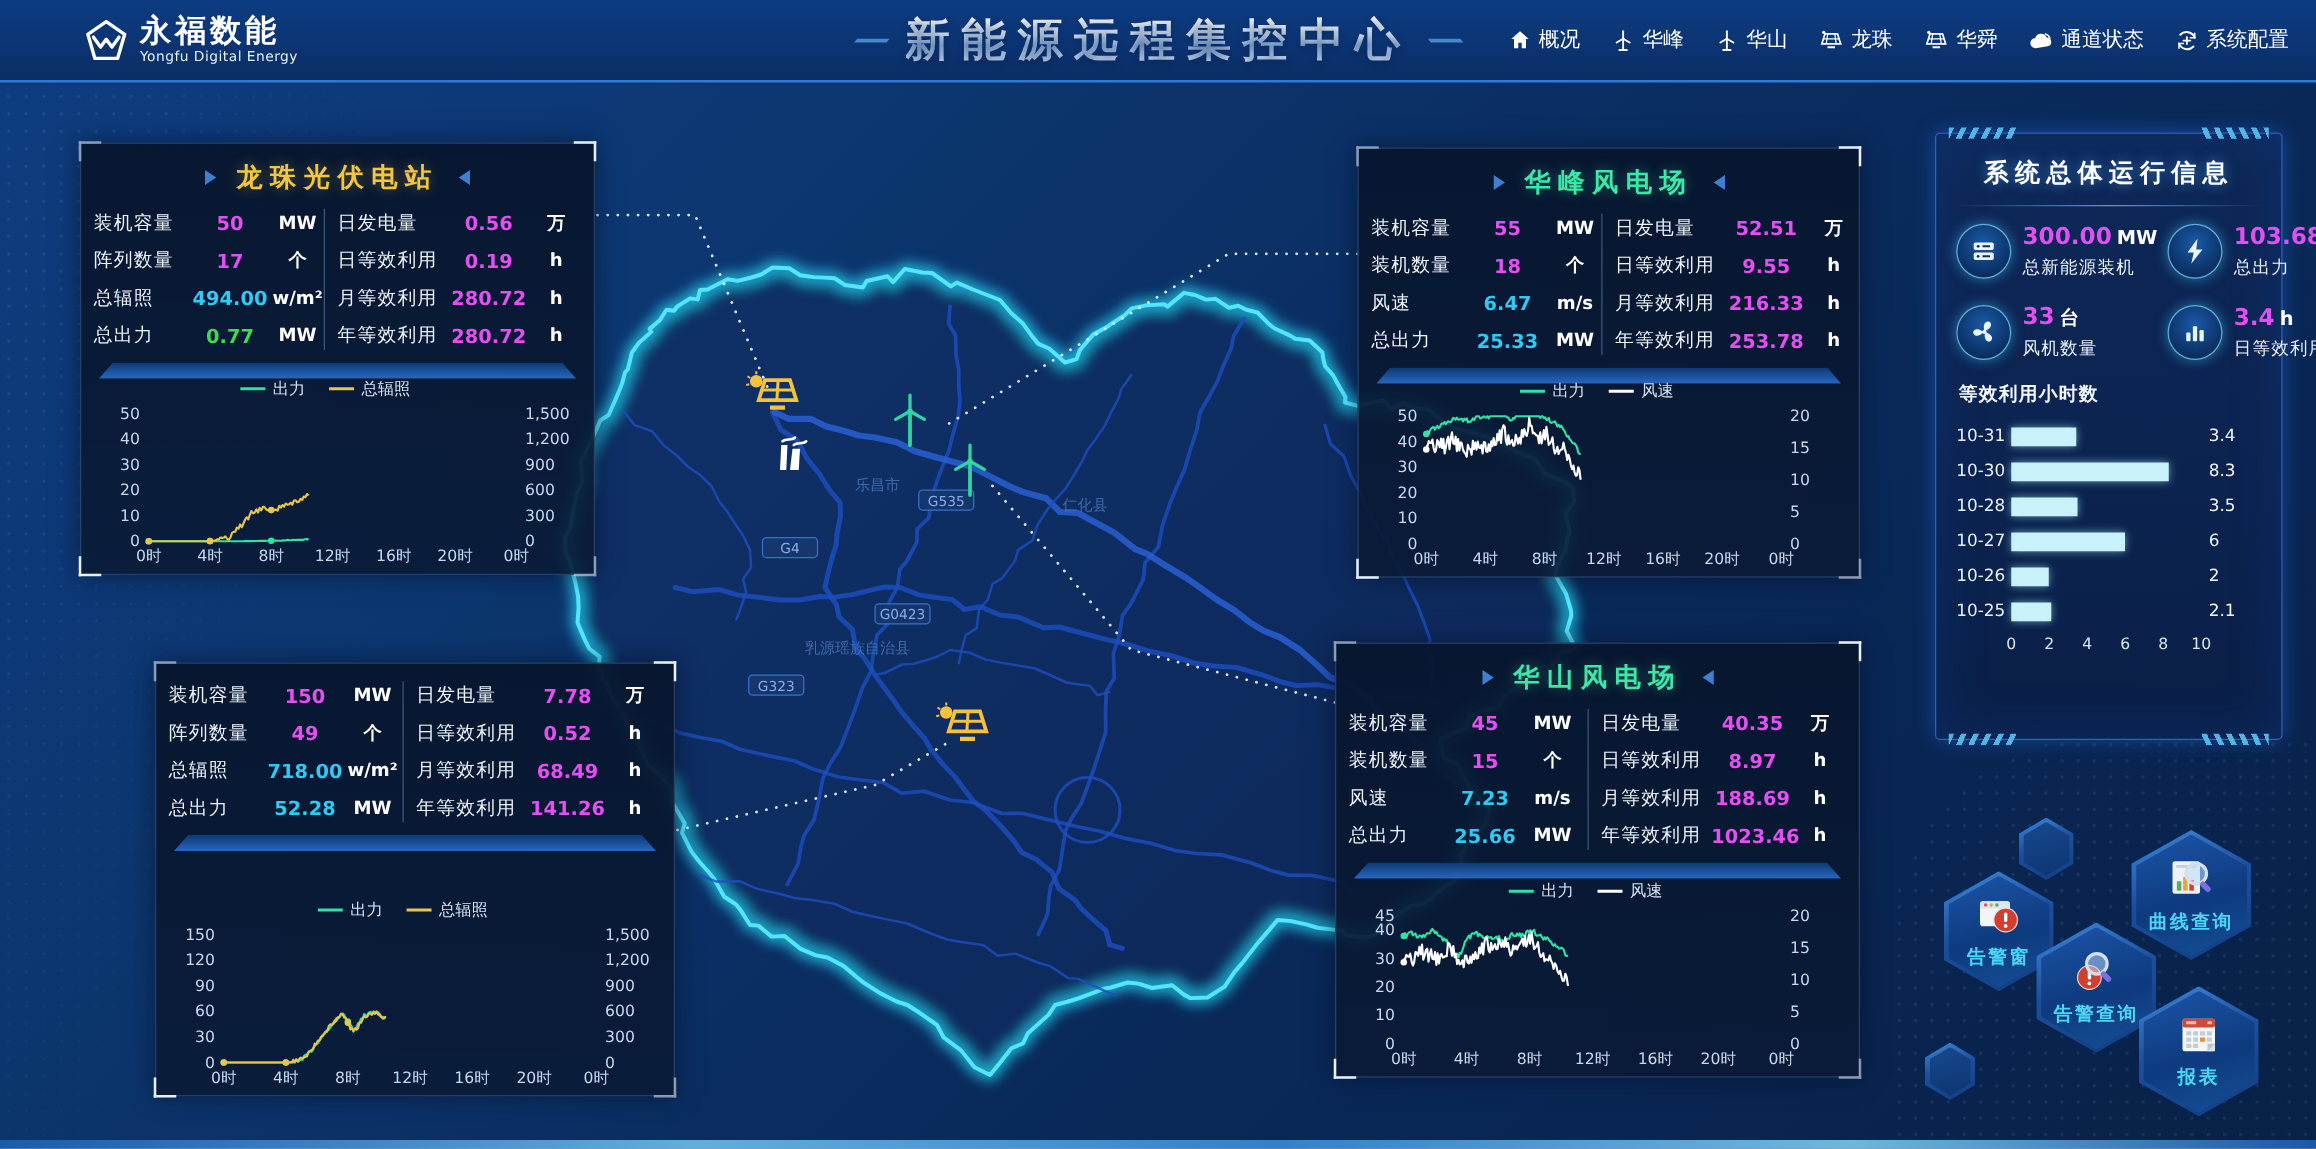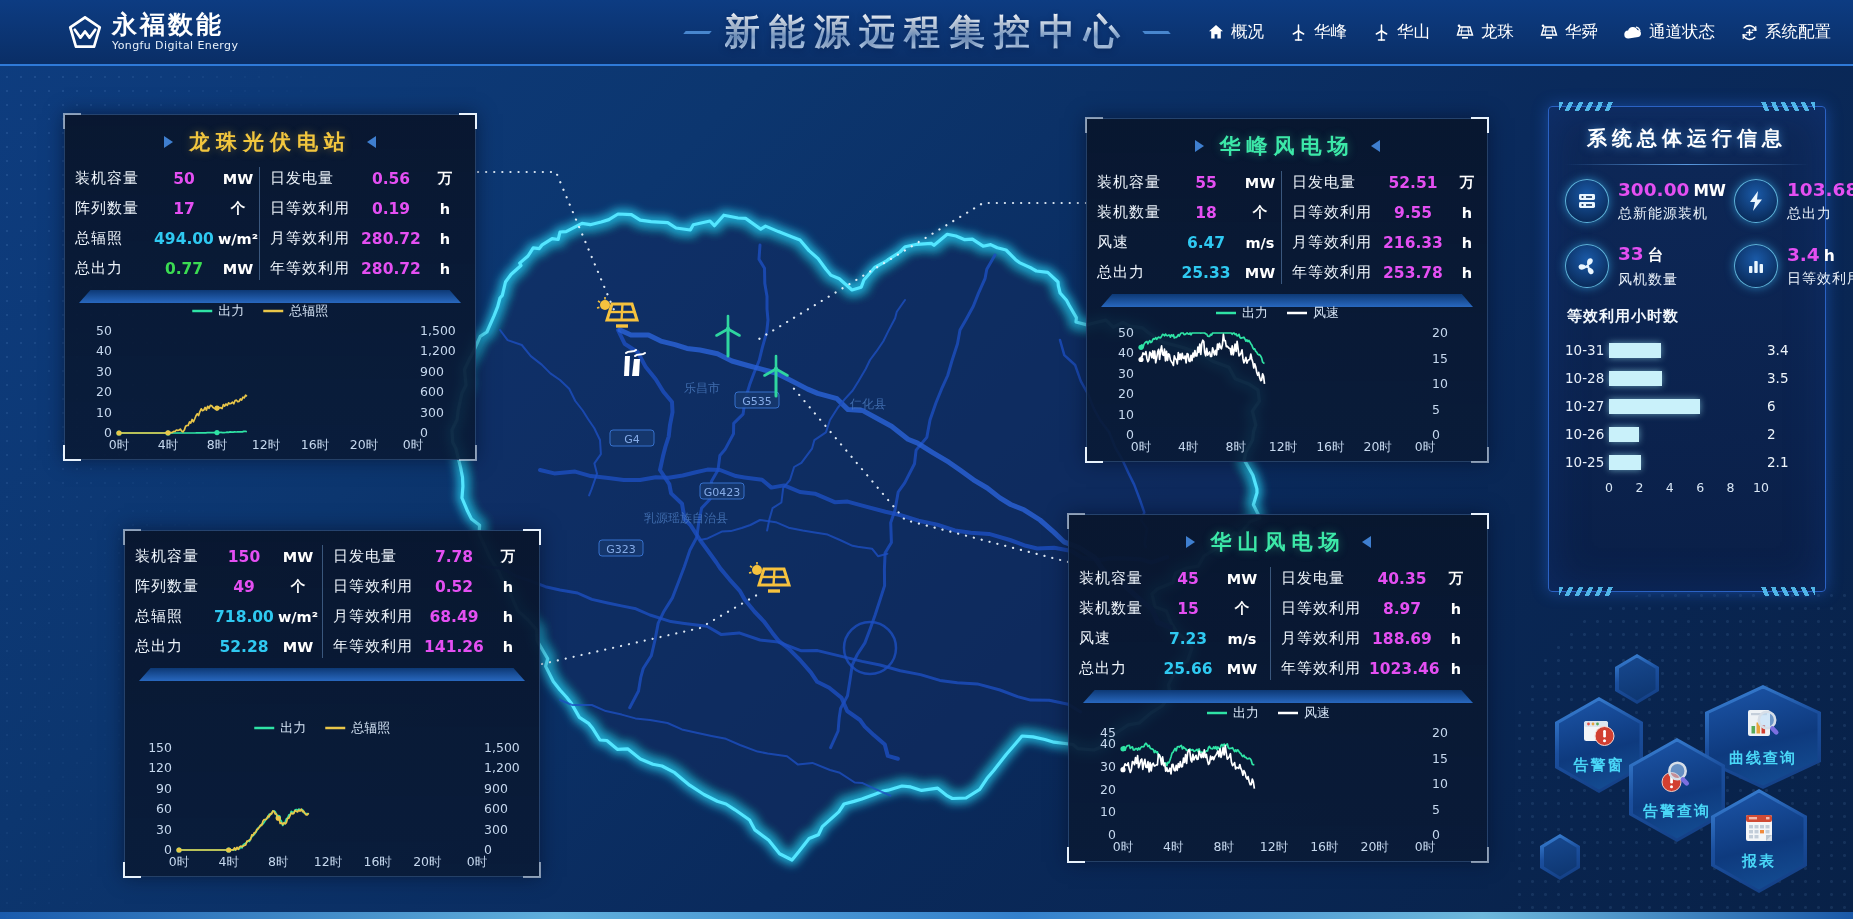--- a/index.html
+++ b/index.html
@@ -715,20 +715,27 @@
     <div class="hours-title">等效利用小时数</div>
     <div id="hours-chart">
         <div class="bar-row">
           <span class="bar-cat">10-31</span>
           <div class="bar-track">
             <div class="bar-fill" style="width: 34%; background: rgb(201, 241, 250);"></div>
           </div>
           <span class="bar-val">3.4</span>
         </div>
         <div class="bar-row">
+          <span class="bar-cat">10-30</span>
+          <div class="bar-track">
+            <div class="bar-fill" style="width: 83%; background: rgb(201, 241, 250);"></div>
+          </div>
+          <span class="bar-val">8.3</span>
+        </div>
+        <div class="bar-row">
           <span class="bar-cat">10-28</span>
           <div class="bar-track">
             <div class="bar-fill" style="width: 35%; background: rgb(201, 241, 250);"></div>
           </div>
           <span class="bar-val">3.5</span>
         </div>
         <div class="bar-row">
           <span class="bar-cat">10-27</span>
           <div class="bar-track">
             <div class="bar-fill" style="width: 60%; background: rgb(201, 241, 250);"></div>
@@ -769,21 +776,21 @@
               <circle cx="6.5" cy="8" r="1.4" fill="#e5534b"></circle>
               <circle cx="11" cy="8" r="1.4" fill="#e8a33d"></circle>
               <circle cx="15.5" cy="8" r="1.4" fill="#57ab5a"></circle>
               <circle cx="22.5" cy="20" r="9.5" fill="#d23f31" stroke="#f6d9d3" stroke-width="1"></circle>
               <rect x="21.2" y="14" width="2.7" height="7.6" rx="1.3" fill="#fff"></rect>
               <circle cx="22.5" cy="24.7" r="1.5" fill="#fff"></circle>
             </svg></div>
           <div class="hex-label">告警窗</div>
         </div>
       </div>
-      <div class="hex" style="left: 1705px; top: 685px; width: 116px; height: 104px;">
+      <div class="hex" style="left: 1705px; top: 664px; width: 96px; height: 104px;">
         <div class="hex-in">
           <div><svg width="36" height="34" viewBox="0 0 36 34">
               <rect x="3" y="3" width="22" height="26" rx="2" fill="#eef2f6"></rect>
               <rect x="6" y="6" width="16" height="2.2" fill="#c4ceda"></rect>
               <rect x="6.5" y="19" width="3.6" height="7.5" fill="#57ab5a"></rect>
               <rect x="11.5" y="15.5" width="3.6" height="11" fill="#e8a33d"></rect>
               <rect x="16.5" y="18" width="3.6" height="8.5" fill="#d23f31"></rect>
               <circle cx="22" cy="13" r="8.2" fill="rgba(185,220,250,.55)" stroke="#d6dee8" stroke-width="2.6"></circle>
               <rect x="27.4" y="18.2" width="10" height="4.6" rx="2.3" transform="rotate(45 27.4 18.2)" fill="#7b6fe0"></rect>
             </svg></div>

